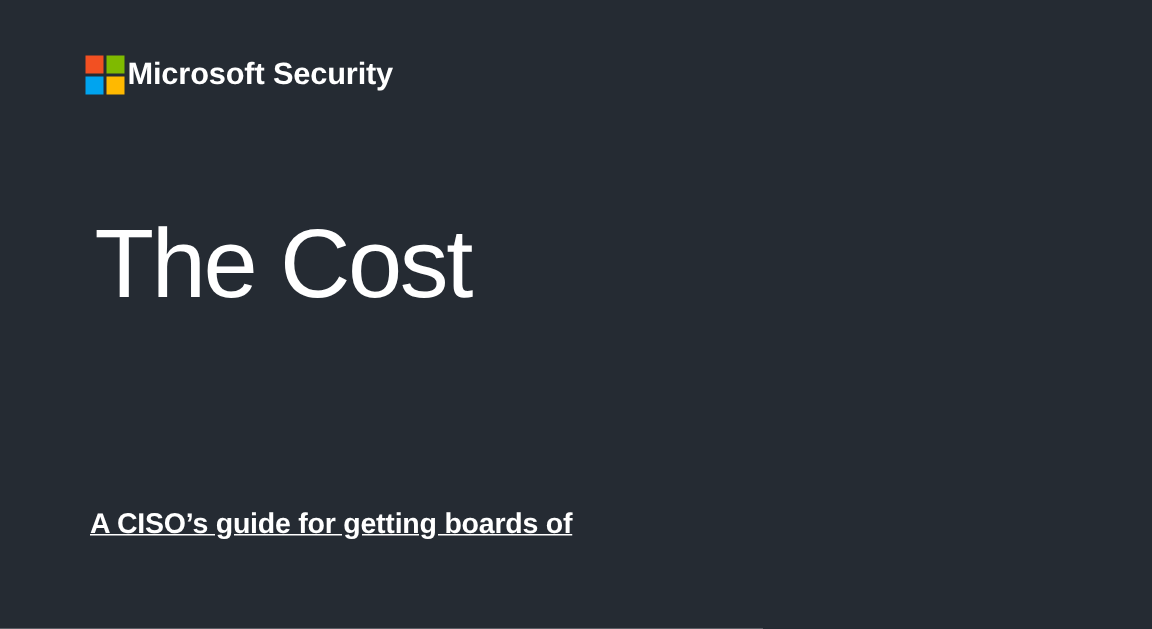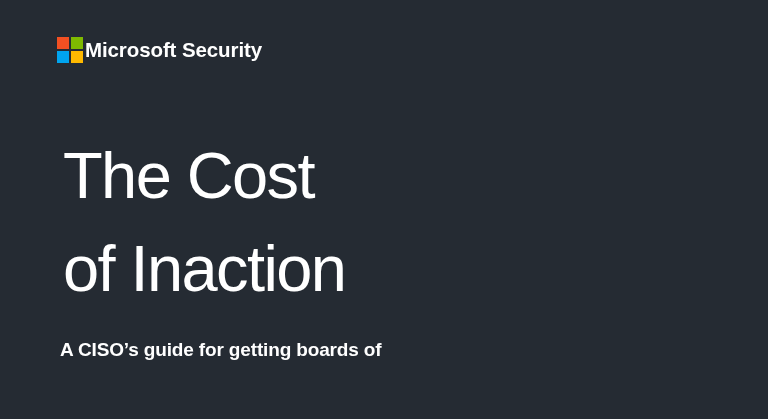--- a/index.html
+++ b/index.html
@@ -78,20 +78,21 @@
     position: absolute;
     left: 60px;
     top: 337px;
     margin: 0;
     color: #ffffff;
     font-size: 19px;
     font-weight: 700;
     line-height: 25.5px;
     letter-spacing: -0.15px;
     white-space: nowrap;
+    text-decoration: underline;
   }
   .cover-subtitle .subtitle-line {
     display: block;
   }
 </style>
 </head>
 <body>
 
 <div class="cover">
 
@@ -100,20 +101,19 @@
       <span style="background:#f25022"></span>
       <span style="background:#7fba00"></span>
       <span style="background:#00a4ef"></span>
       <span style="background:#ffb900"></span>
     </div>
     <div class="brand-name">Microsoft Security</div>
   </div>
 
   <h1 class="cover-title">
     <span class="title-line">The Cost</span>
-    <span class="title-line">of Inaction</span>
   </h1>
 
   <p class="cover-subtitle">
     <span class="subtitle-line">A CISO’s guide for getting boards of</span>
   </p>
 
 </div>
 
 </body></html>

